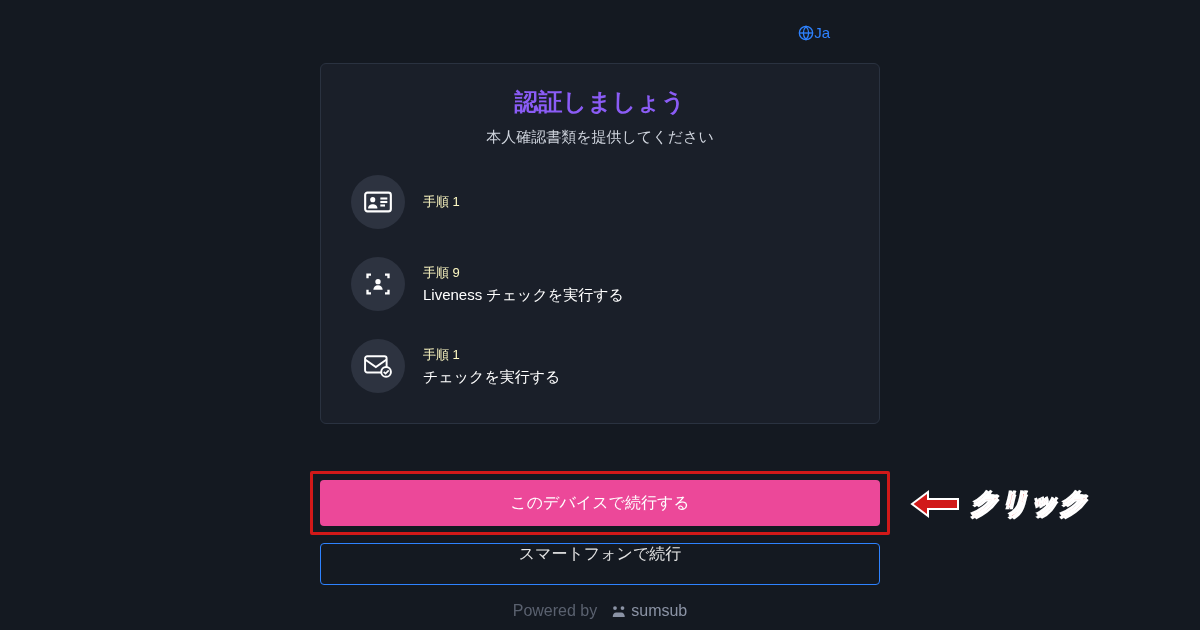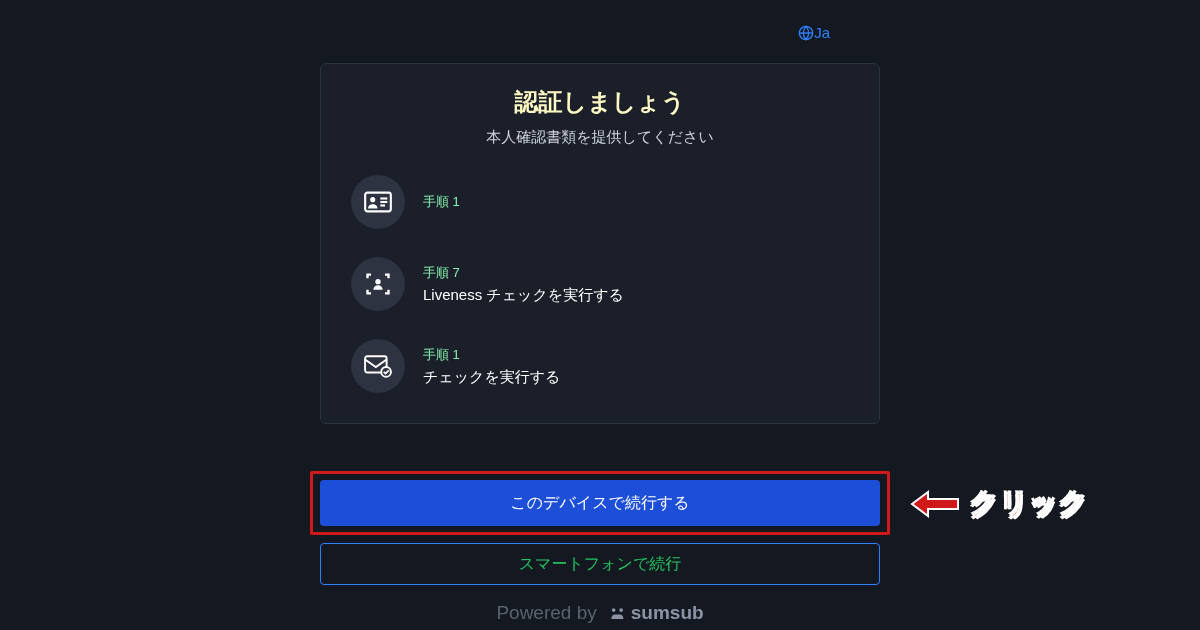--- a/index.html
+++ b/index.html
@@ -35,21 +35,21 @@
       top: 63px;
       left: 50%;
       transform: translateX(-50%);
       width: 560px;
       background: #1a1f29;
       border: 1px solid #2a3240;
       border-radius: 6px;
       padding: 22px 30px 30px 30px;
     }
     .title {
-      color: #fef9c3;
+      color: #8b5cf6;
       font-size: 24px;
       font-weight: 700;
       text-align: center;
       margin-bottom: 10px;
     }
     .subtitle {
       color: #d0d5de;
       font-size: 15px;
       text-align: center;
       margin-bottom: 28px;
@@ -76,35 +76,35 @@
     .step-icon svg {
       width: 28px;
       height: 28px;
     }
     .step-text {
       display: flex;
       flex-direction: column;
       gap: 4px;
     }
     .step-label {
-      color: #86efac;
+      color: #fef9c3;
       font-size: 13px;
     }
     .step-desc {
       color: #fff;
       font-size: 15px;
     }
     .btn-primary {
       position: absolute;
       top: 480px;
       left: 50%;
       transform: translateX(-50%);
       width: 560px;
       height: 46px;
-      background: #1d4ed8;
+      background: #ec4899;
       border: none;
       border-radius: 4px;
       color: #fff;
       font-size: 16px;
       font-weight: 500;
       cursor: pointer;
       display: flex;
       align-items: center;
       justify-content: center;
     }
@@ -122,61 +122,62 @@
     .btn-secondary {
       position: absolute;
       top: 543px;
       left: 50%;
       transform: translateX(-50%);
       width: 560px;
       height: 42px;
       background: transparent;
       border: 1px solid #2e82ff;
       border-radius: 4px;
-      color: #22c55e;
+      color: #e5e5e5;
       font-size: 16px;
       font-weight: 500;
       cursor: pointer;
       display: flex;
-      align-items: center;
+      align-items: flex-start;
       justify-content: center;
     }
     .click-annotation {
       position: absolute;
       top: 485px;
       left: 910px;
       display: flex;
       align-items: center;
       gap: 10px;
+      font-style: italic;
     }
     .click-text {
       color: #d11919;
       font-size: 28px;
       font-weight: 900;
       letter-spacing: 1px;
       -webkit-text-stroke: 1px #fff;
       text-shadow: 2px 2px 0 #fff, -2px -2px 0 #fff, 2px -2px 0 #fff, -2px 2px 0 #fff;
     }
     .footer {
       position: absolute;
       top: 602px;
       left: 50%;
       transform: translateX(-50%);
       display: flex;
       align-items: center;
       gap: 12px;
       color: #5a616f;
-      font-size: 19px;
+      font-size: 16px;
     }
     .footer-logo {
       display: flex;
       align-items: center;
       gap: 4px;
       color: #8b93a5;
-      font-weight: 700;
+      font-weight: 400;
     }
     .footer-logo svg {
       width: 18px;
       height: 18px;
     }
   </style>
 </head>
 <body>
 
 <div class="lang-selector">
@@ -213,21 +214,21 @@
       <svg viewBox="0 0 24 24" fill="none" stroke="#fff" stroke-width="2">
         <path d="M3 7 L3 4 L6 4"></path>
         <path d="M18 4 L21 4 L21 7"></path>
         <path d="M21 17 L21 20 L18 20"></path>
         <path d="M6 20 L3 20 L3 17"></path>
         <circle cx="12" cy="10" r="2.3" fill="#fff" stroke="none"></circle>
         <path d="M8 17 C8 14.5 9.8 13 12 13 C14.2 13 16 14.5 16 17" fill="#fff" stroke="none"></path>
       </svg>
     </div>
     <div class="step-text">
-      <div class="step-label">手順 7</div>
+      <div class="step-label">手順 9</div>
       <div class="step-desc">Liveness チェックを実行する</div>
     </div>
   </div>
 
   <div class="step">
     <div class="step-icon">
       <svg viewBox="0 0 26 22" fill="none" stroke="#fff" stroke-width="1.8">
         <rect x="1" y="2" width="20" height="15" rx="2"></rect>
         <path d="M1 5 L11 12 L21 5"></path>
         <circle cx="20.5" cy="16.5" r="4.5" fill="#2d3340" stroke="#fff"></circle>

